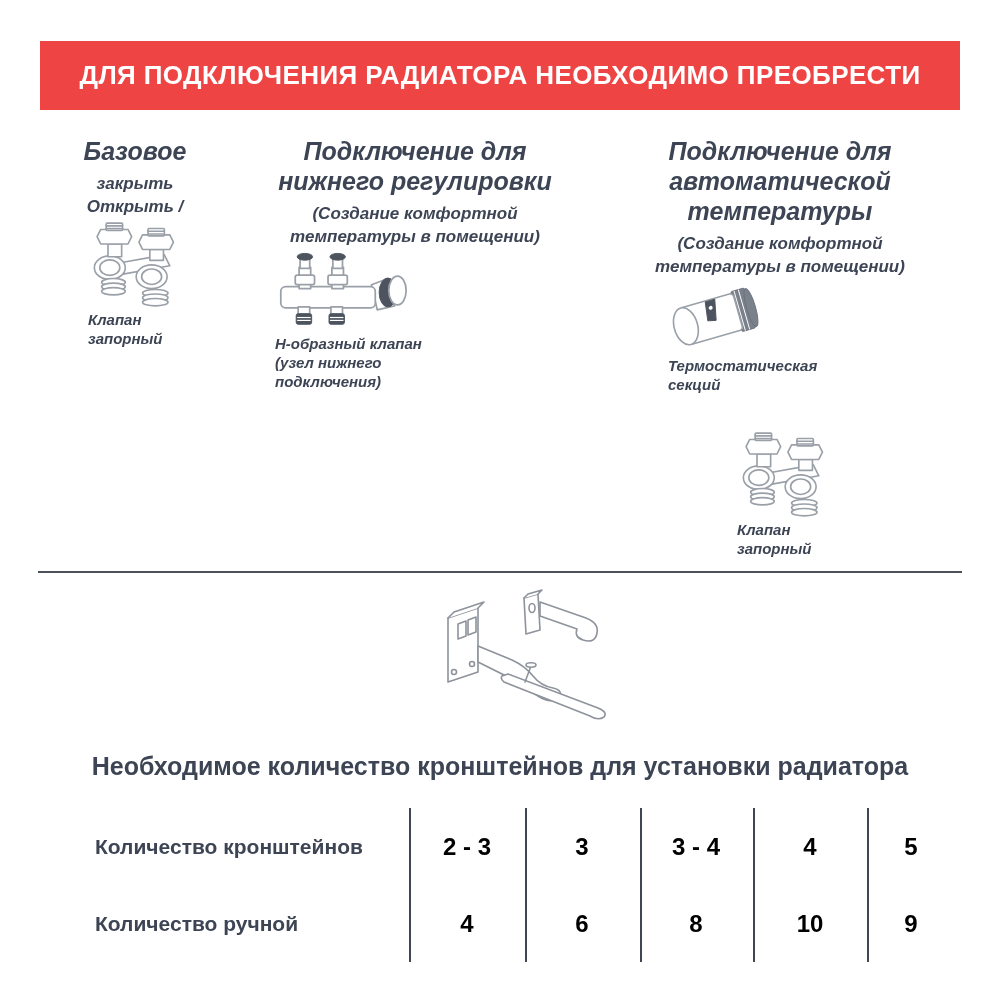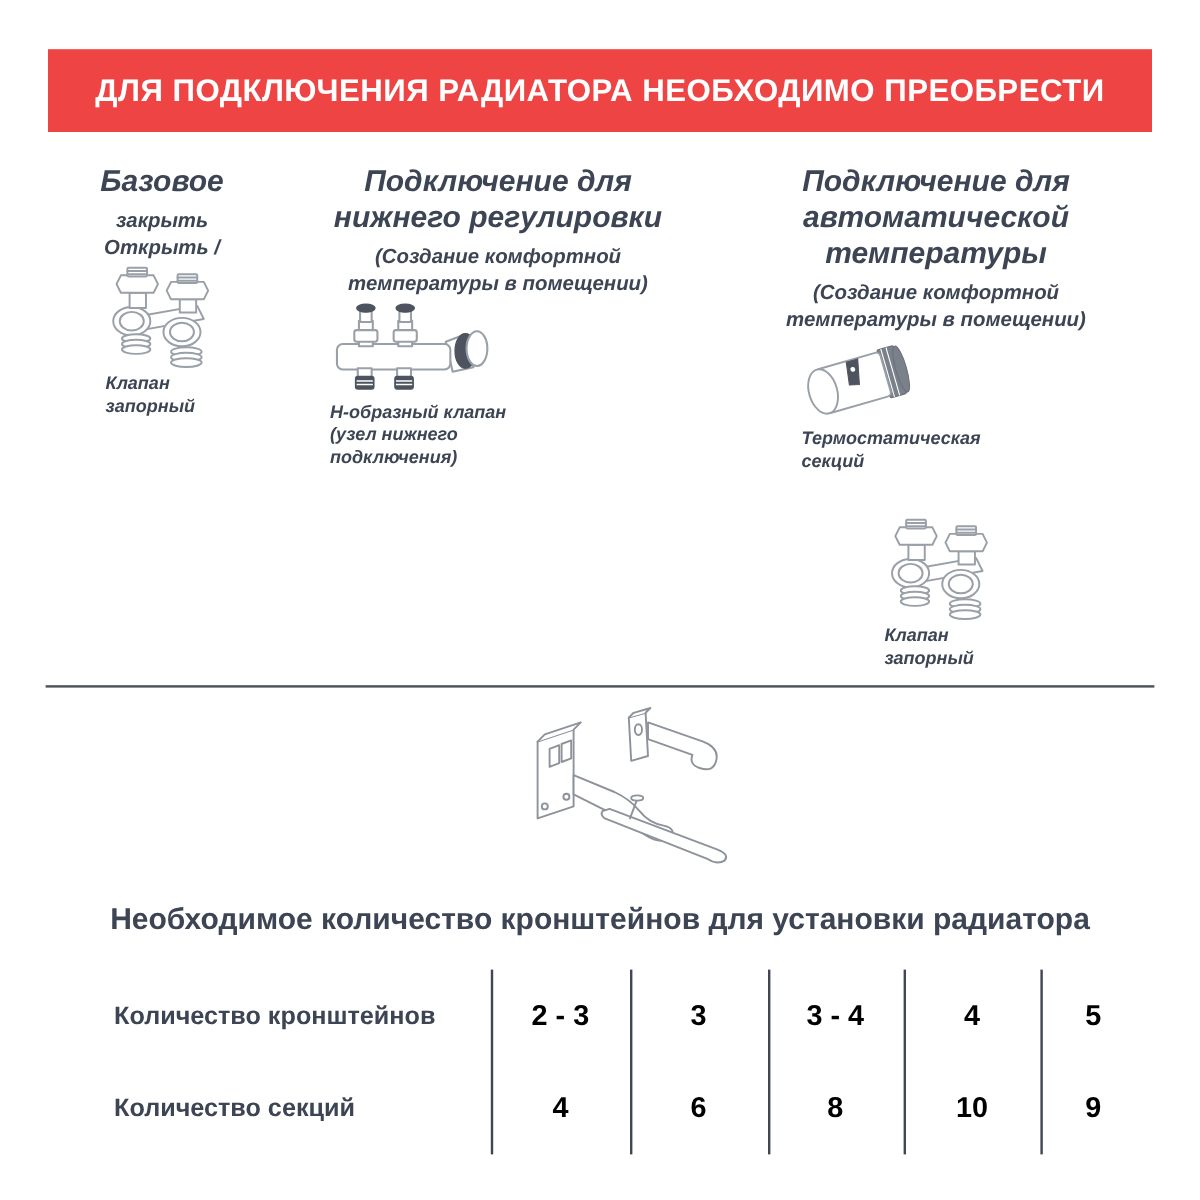--- a/index.html
+++ b/index.html
@@ -229,21 +229,21 @@
 
     <div class="trow">
       <span class="tlabel">Количество кронштейнов</span>
       <span class="tval" style="left:427px">2 - 3</span>
       <span class="tval" style="left:542px">3</span>
       <span class="tval" style="left:656px">3 - 4</span>
       <span class="tval" style="left:770px">4</span>
       <span class="tval" style="left:871px">5</span>
     </div>
     <div class="trow r2">
-      <span class="tlabel">Количество секций</span>
+      <span class="tlabel">Количество ручной</span>
       <span class="tval" style="left:427px">4</span>
       <span class="tval" style="left:542px">6</span>
       <span class="tval" style="left:656px">8</span>
       <span class="tval" style="left:770px">10</span>
       <span class="tval" style="left:871px">9</span>
     </div>
   </div>
 
 </div>
 

